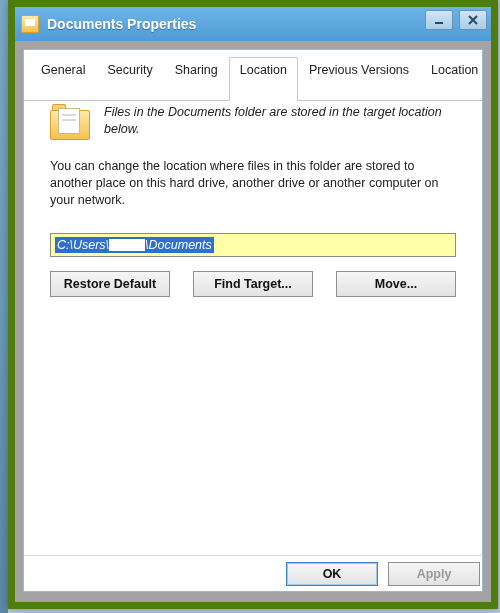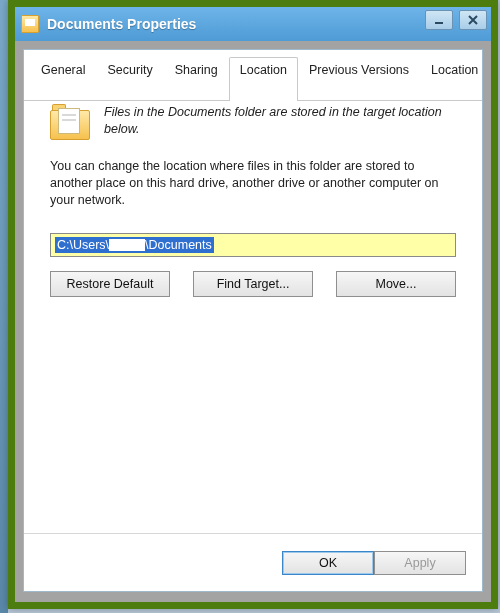--- a/index.html
+++ b/index.html
@@ -124,20 +124,21 @@
     height: 24px;
     border: 1px solid #8a8a8a;
     background: #ffffa8;
     padding: 0 4px;
     font-size: 12.5px;
     color: #fff;
     display: flex; align-items: center;
     margin-bottom: 14px;
     position: relative;
     overflow: hidden;
+    font-style: italic;
   }
   .path-sel {
     background: #2f6fcf;
     padding: 1px 2px;
     white-space: pre;
   }
   .path-sel .redact {
     display: inline-block;
     width: 36px; height: 12px;
     background: #fff;
@@ -146,27 +147,28 @@
   .btn-row {
     display: flex; justify-content: space-between;
   }
   .btn {
     width: 120px; height: 26px;
     background: linear-gradient(#f6f6f6, #e3e3e3);
     border: 1px solid #8f8f8f;
     font-size: 12.5px;
     color: #111;
     cursor: pointer;
-    display: flex; align-items: center; justify-content: center;
+    display: flex; align-items: center; justify-content: center; font-weight: bold;
   }
   .bottom-bar {
-    position: absolute; left: 0; right: 0; bottom: 0; height: 58px;
+    position: absolute; left: 0; right: 0; bottom: 0; height: 36px;
     border-top: 1px solid #d6d6d6;
     display: flex; align-items: center; justify-content: flex-end;
-    padding-right: 16px;
+    gap: 10px;
+    padding-right: 2px;
     background: #fff;
   }
   .bottom-bar .btn { width: 92px; height: 24px; }
   .btn.primary { border: 1px solid #3a86c8; box-shadow: inset 0 0 0 1px #9ec9ea; }
   .btn.disabled { color: #9a9a9a; cursor: default; }
   .left-slice {
     position: absolute; left: 0; top: 0; width: 8px; bottom: 0;
     background: linear-gradient(#7aa9c8, #5a88a8);
   }
 </style>

